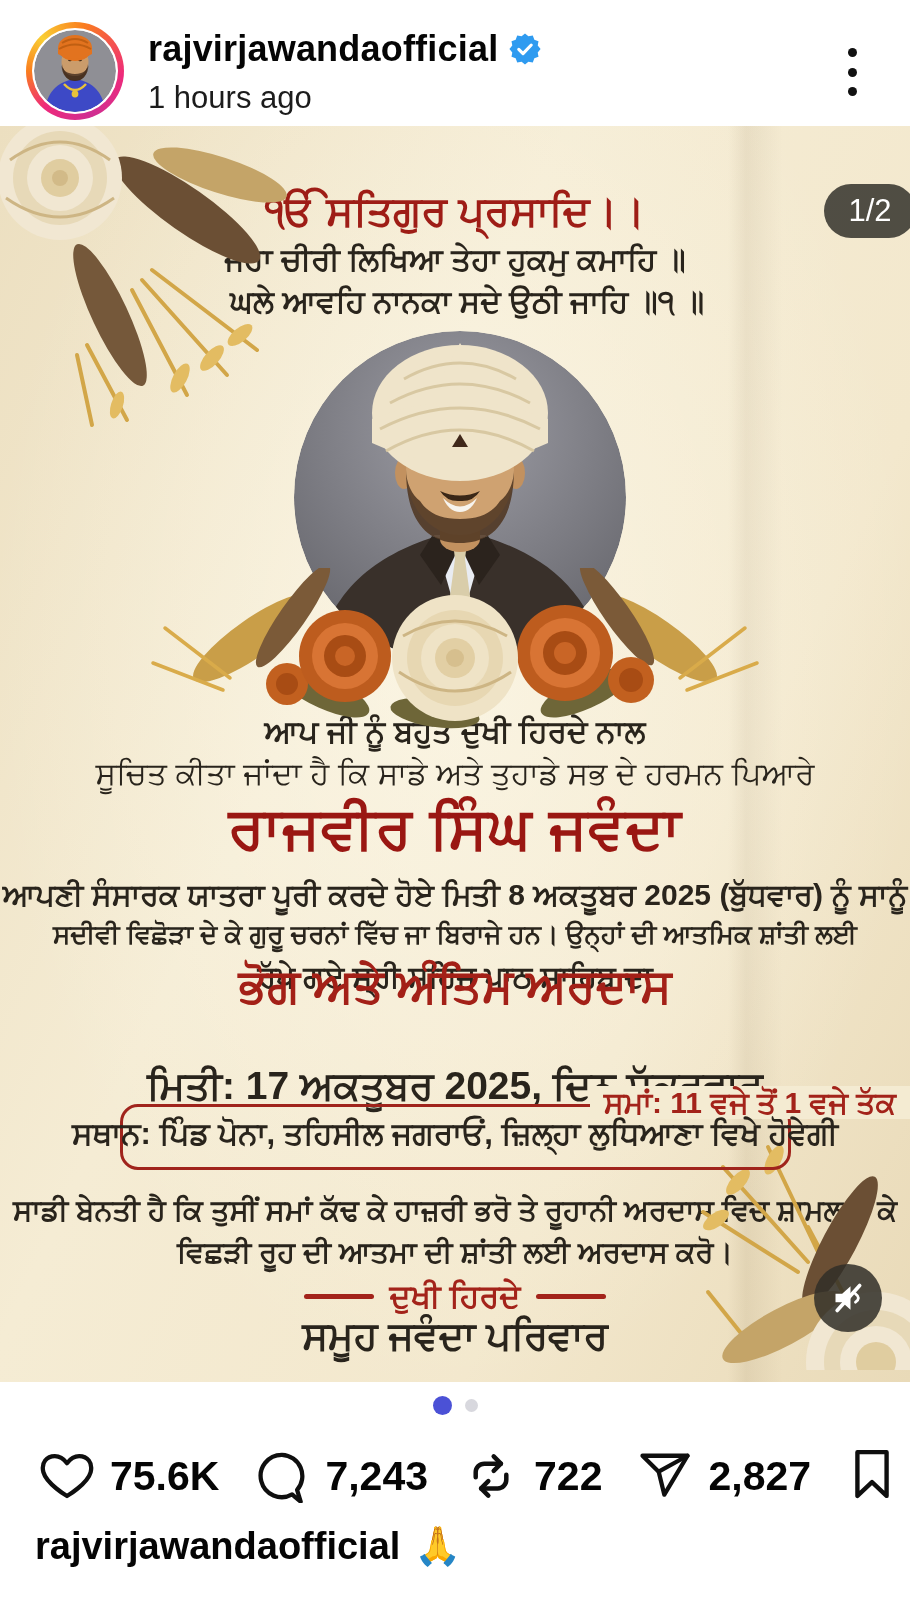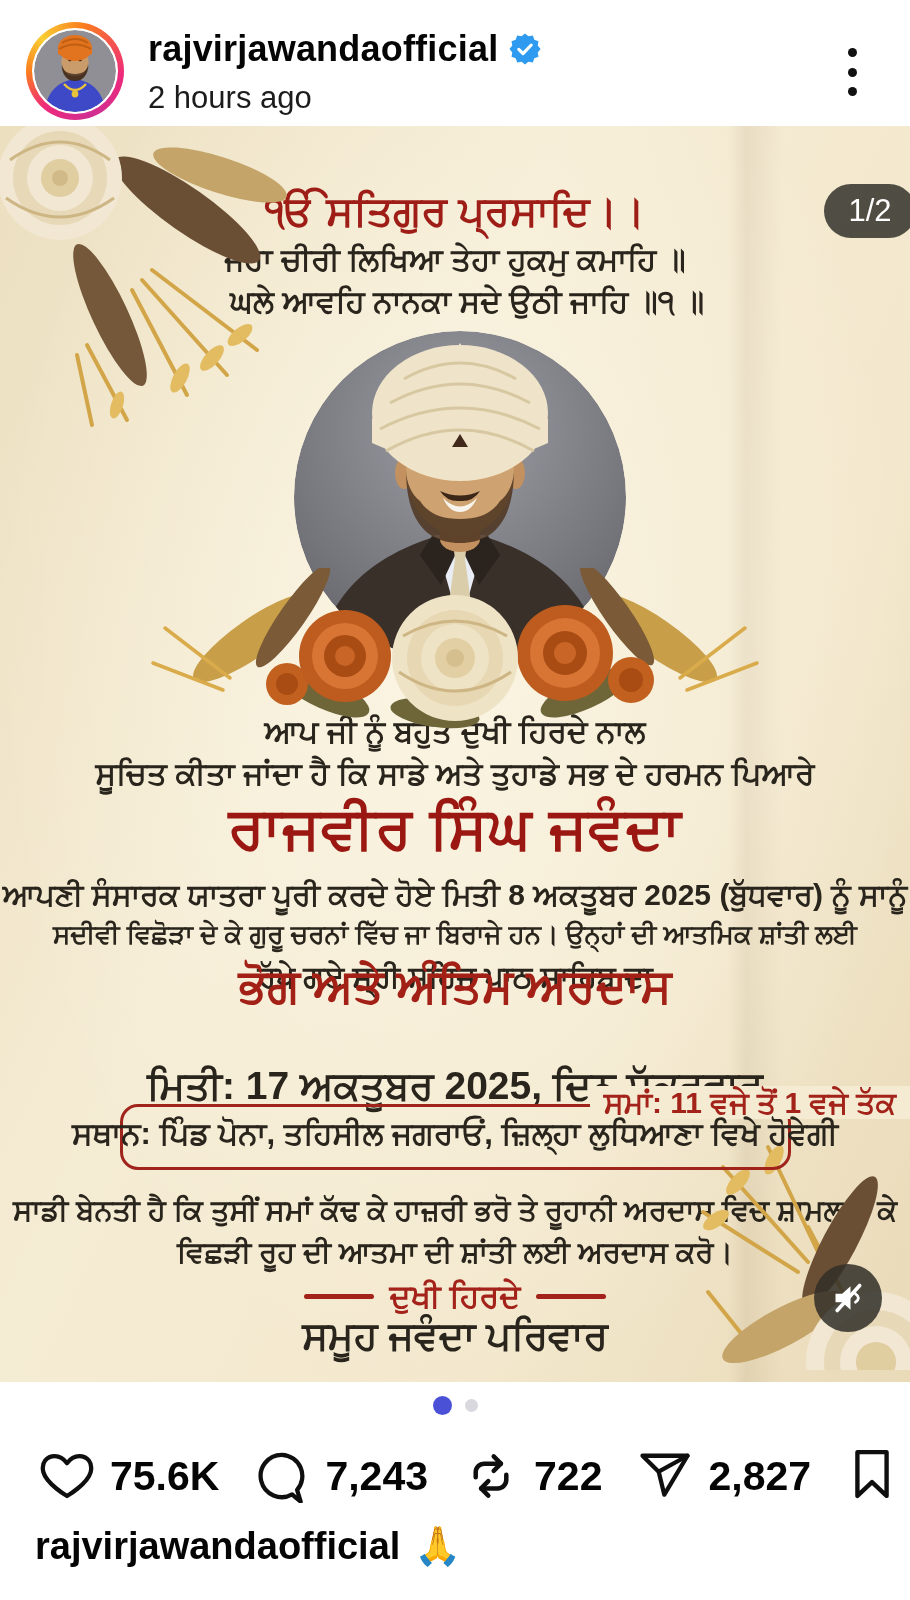--- a/index.html
+++ b/index.html
@@ -31,21 +31,21 @@
   .red{color:#9e1d16;}
   .ink{color:#29241c;}
   .invocation{top:62px;font-size:41px;font-weight:700;}
   .scripture-1{top:116px;font-size:31px;font-weight:700;}
   .scripture-2{top:158px;font-size:31px;font-weight:700;padding-left:12px;}
   .page-badge{position:absolute;left:824px;top:58px;width:92px;height:54px;border-radius:27px;
     background:rgba(48,47,41,.84);color:#fff;font-size:31px;display:flex;align-items:center;justify-content:center;z-index:4;}
   .portrait{position:absolute;left:294px;top:205px;width:332px;height:332px;border-radius:50%;overflow:hidden;z-index:2;}
   .flowers-center{position:absolute;left:135px;top:442px;z-index:3;}
   .announce-1{top:588px;font-size:31px;font-weight:700;}
-  .announce-2{top:630px;font-size:31px;font-weight:700;}
+  .announce-2{top:630px;font-size:31px;font-weight:400;}
   .deceased-name{top:668px;font-size:58px;font-weight:700;color:#9a1712;letter-spacing:1px;}
   .detail-1{top:752px;font-size:30px;font-weight:700;}
   .detail-2{top:793px;font-size:26px;font-weight:700;}
   .detail-3{top:834px;font-size:30px;font-weight:700;}
   .event-heading{top:832px;font-size:47px;font-weight:700;color:#a32017;}
   .event-date{top:938px;font-size:39px;font-weight:700;}
   .location-box{position:absolute;left:120px;top:978px;width:665px;height:60px;border:3px solid #a0241c;border-radius:18px;z-index:2;}
   .event-time{position:absolute;left:0;width:910px;text-align:right;top:960px;font-size:30px;font-weight:700;color:#a3231a;z-index:3;}
   .event-time .lbl{background:#f4ebd2;padding:0 14px;}
   .event-location{top:990px;font-size:31px;font-weight:700;z-index:3;}
@@ -102,21 +102,21 @@
     </div>
   </div>
   <div class="header-text">
     <div class="username-row">
       <span class="username">rajvirjawandaofficial</span>
       <svg width="34" height="34" viewBox="0 0 24 24">
         <polygon fill="#2f9bf0" points="23,12 20.98,14.41 21.53,17.5 18.58,18.58 17.5,21.53 14.41,20.98 12,23 9.59,20.98 6.5,21.53 5.42,18.58 2.47,17.5 3.02,14.41 1,12 3.02,9.59 2.47,6.5 5.42,5.42 6.5,2.47 9.59,3.02 12,1 14.41,3.02 17.5,2.47 18.58,5.42 21.53,6.5 20.98,9.59"></polygon>
         <path d="M7.6 12.3 l3 3 l5.8-6.1" stroke="#fff" stroke-width="2.2" fill="none" stroke-linecap="round" stroke-linejoin="round"></path>
       </svg>
     </div>
-    <div class="timestamp">2 hours ago</div>
+    <div class="timestamp">1 hours ago</div>
   </div>
   <div class="menu-dots">
       <i></i>
       <i></i>
       <i></i>
     </div>
 </header>
 
 <div class="card">
 

